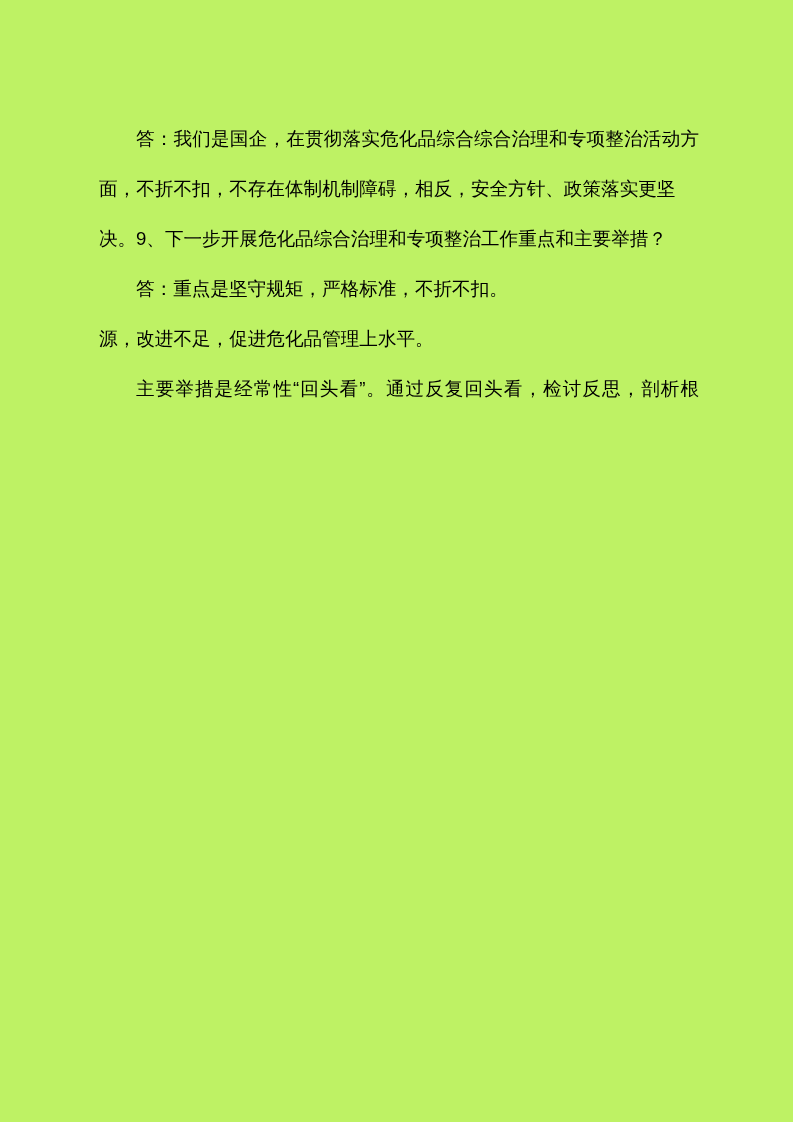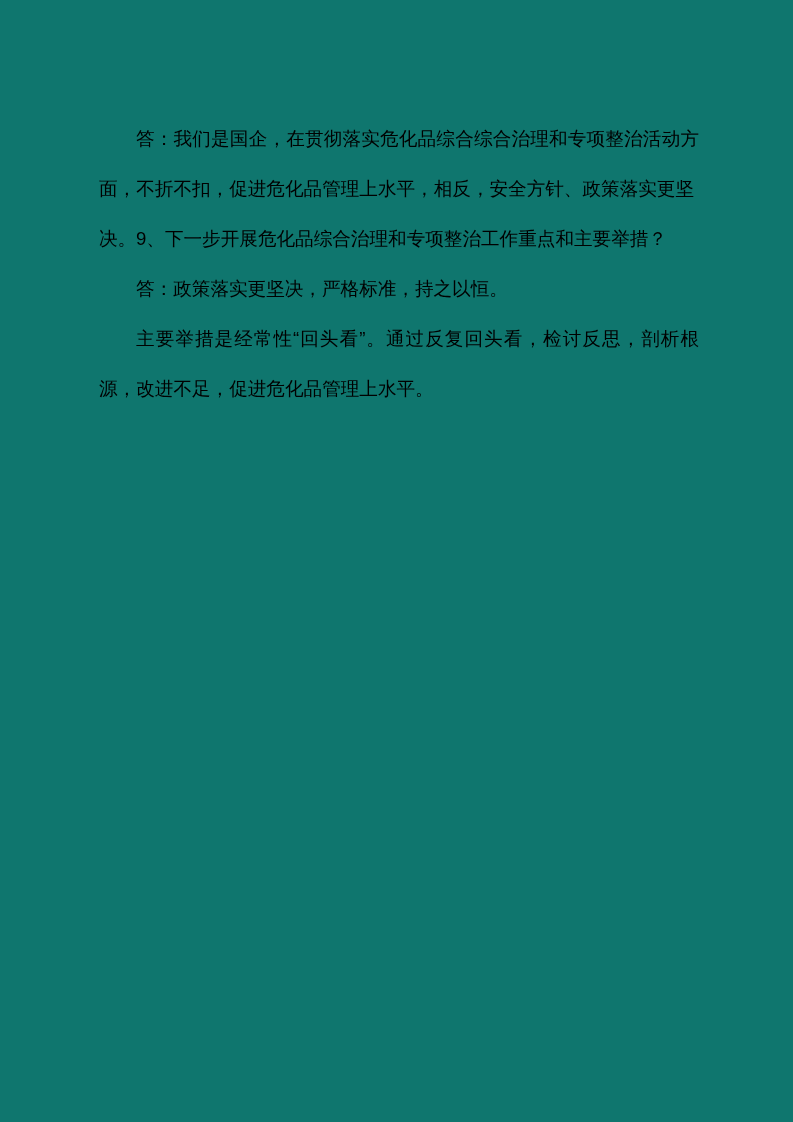--- a/index.html
+++ b/index.html
@@ -4,21 +4,21 @@
 <style>
   html, body {
     margin: 0;
     padding: 0;
     background: #ffffff;
   }
   .page {
     position: relative;
     width: 793px;
     height: 1122px;
-    background: #0f766e;
+    background: #bef264;
     overflow: hidden;
     font-family: "Liberation Sans", "DejaVu Sans", sans-serif;
   }
   .doc-body {
     position: absolute;
     left: 99px;
     top: 0;
     width: 600px;
     padding-top: 114px;
     color: #000000;
@@ -41,26 +41,26 @@
     text-align-last: justify;
   }
 </style>
 </head>
 <body>
 
 <div class="page">
   <div class="doc-body">
       <div class="paragraph">
         <div class="text-line indent justify">答：我们是国企，在贯彻落实危化品综合综合治理和专项整治活动方</div>
-        <div class="text-line">面，不折不扣，促进危化品管理上水平，相反，安全方针、政策落实更坚决。</div>
+        <div class="text-line">面，不折不扣，不存在体制机制障碍，相反，安全方针、政策落实更坚决。</div>
       </div>
       <div class="paragraph">
         <div class="text-line indent">9、下一步开展危化品综合治理和专项整治工作重点和主要举措？</div>
       </div>
       <div class="paragraph">
-        <div class="text-line indent">答：政策落实更坚决，严格标准，持之以恒。</div>
+        <div class="text-line indent">答：重点是坚守规矩，严格标准，不折不扣。</div>
       </div>
       <div class="paragraph">
+        <div class="text-line">源，改进不足，促进危化品管理上水平。</div>
         <div class="text-line indent justify">主要举措是经常性“回头看”。通过反复回头看，检讨反思，剖析根</div>
-        <div class="text-line">源，改进不足，促进危化品管理上水平。</div>
       </div>
     </div>
 </div>
 
 </body></html>

